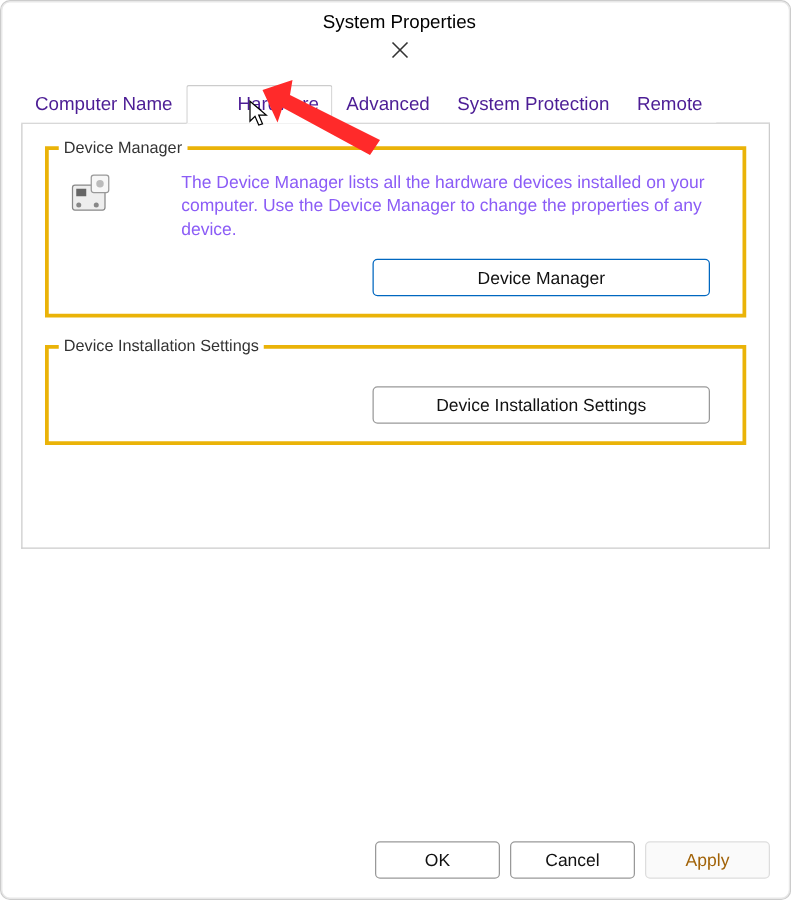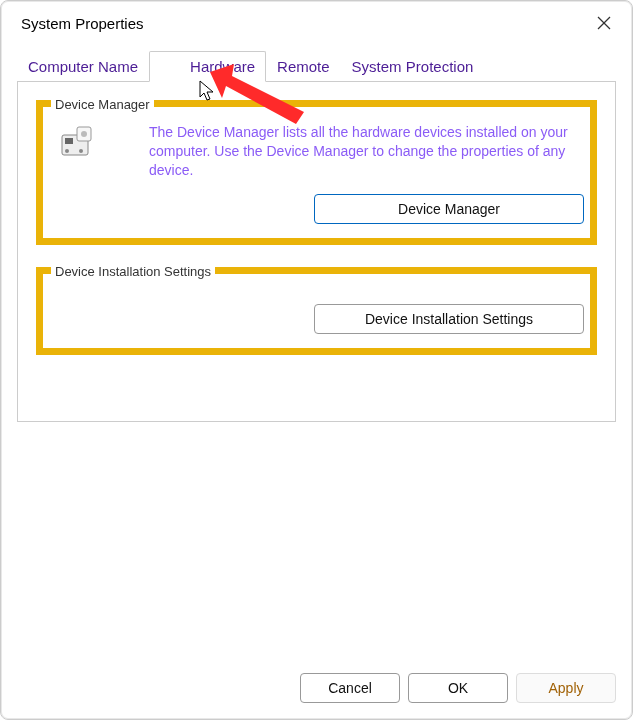--- a/index.html
+++ b/index.html
@@ -22,20 +22,21 @@
       display: flex;
       flex-direction: column;
       box-shadow: 0 0 0 1px #e8e8e8 inset;
     }
     .titlebar {
       display: flex;
       justify-content: space-between;
       align-items: center;
       padding: 8px 14px 6px 20px;
       font-size: 15px;
+      flex-direction: column;
     }
     .titlebar-title {
       font-weight: 400;
       font-size: 15px;
     }
     .close-btn {
       width: 28px;
       height: 28px;
       display: flex;
       align-items: center;
@@ -73,22 +74,22 @@
       z-index: 3;
       padding-left: 40px;
     }
     .tab-panel {
       border: 1px solid #ccc;
       border-top: none;
       padding: 18px 18px 40px 18px;
       min-height: 340px;
     }
     .group {
-      border: 7px solid #eab308;
-      padding: 16px 6px 14px 14px;
+      border: 3px solid #eab308;
+      padding: 16px 26px 14px 14px;
       position: relative;
       margin-bottom: 22px;
     }
     .group-title {
       position: absolute;
       top: -10px;
       left: 8px;
       background: #fff;
       padding: 0 4px;
       color: #333;
@@ -188,22 +189,23 @@
         <line x1="1" y1="1" x2="13" y2="13" stroke="#333" stroke-width="1.3"></line>
         <line x1="13" y1="1" x2="1" y2="13" stroke="#333" stroke-width="1.3"></line>
       </svg>
     </div>
   </div>
 
   <div class="tab-area">
     <div class="tabs">
       <div class="tab">Computer Name</div>
       <div class="tab active">Hardware</div>
+      <div class="tab">Advanced</div>
+      <div class="tab">System Protection</div>
       <div class="tab">Remote</div>
-      <div class="tab">System Protection</div>
     </div>
 
     <div class="tab-panel">
 
       <div class="group">
         <div class="group-title">Device Manager</div>
         <div class="group-content">
           <div class="icon-slot">
             <svg width="36" height="34" viewBox="0 0 36 34">
               <rect x="3" y="10" width="26" height="20" rx="2" fill="#eee" stroke="#888" stroke-width="1"></rect>
@@ -225,22 +227,22 @@
         <div class="group-title">Device Installation Settings</div>
         <div class="group-btn-row">
           <button class="win-btn wide">Device Installation Settings</button>
         </div>
       </div>
 
     </div>
   </div>
 
   <div class="footer">
+    <button class="win-btn">OK</button>
     <button class="win-btn">Cancel</button>
-    <button class="win-btn">OK</button>
     <button class="win-btn disabled">Apply</button>
   </div>
 
 </div>
 
 <div class="cursor-overlay">
   <svg width="18" height="22" viewBox="0 0 18 22">
     <polygon points="1,1 1,17 5,13 8,20 11,19 8,12 14,12" fill="#fff" stroke="#000" stroke-width="1"></polygon>
   </svg>
 </div>

